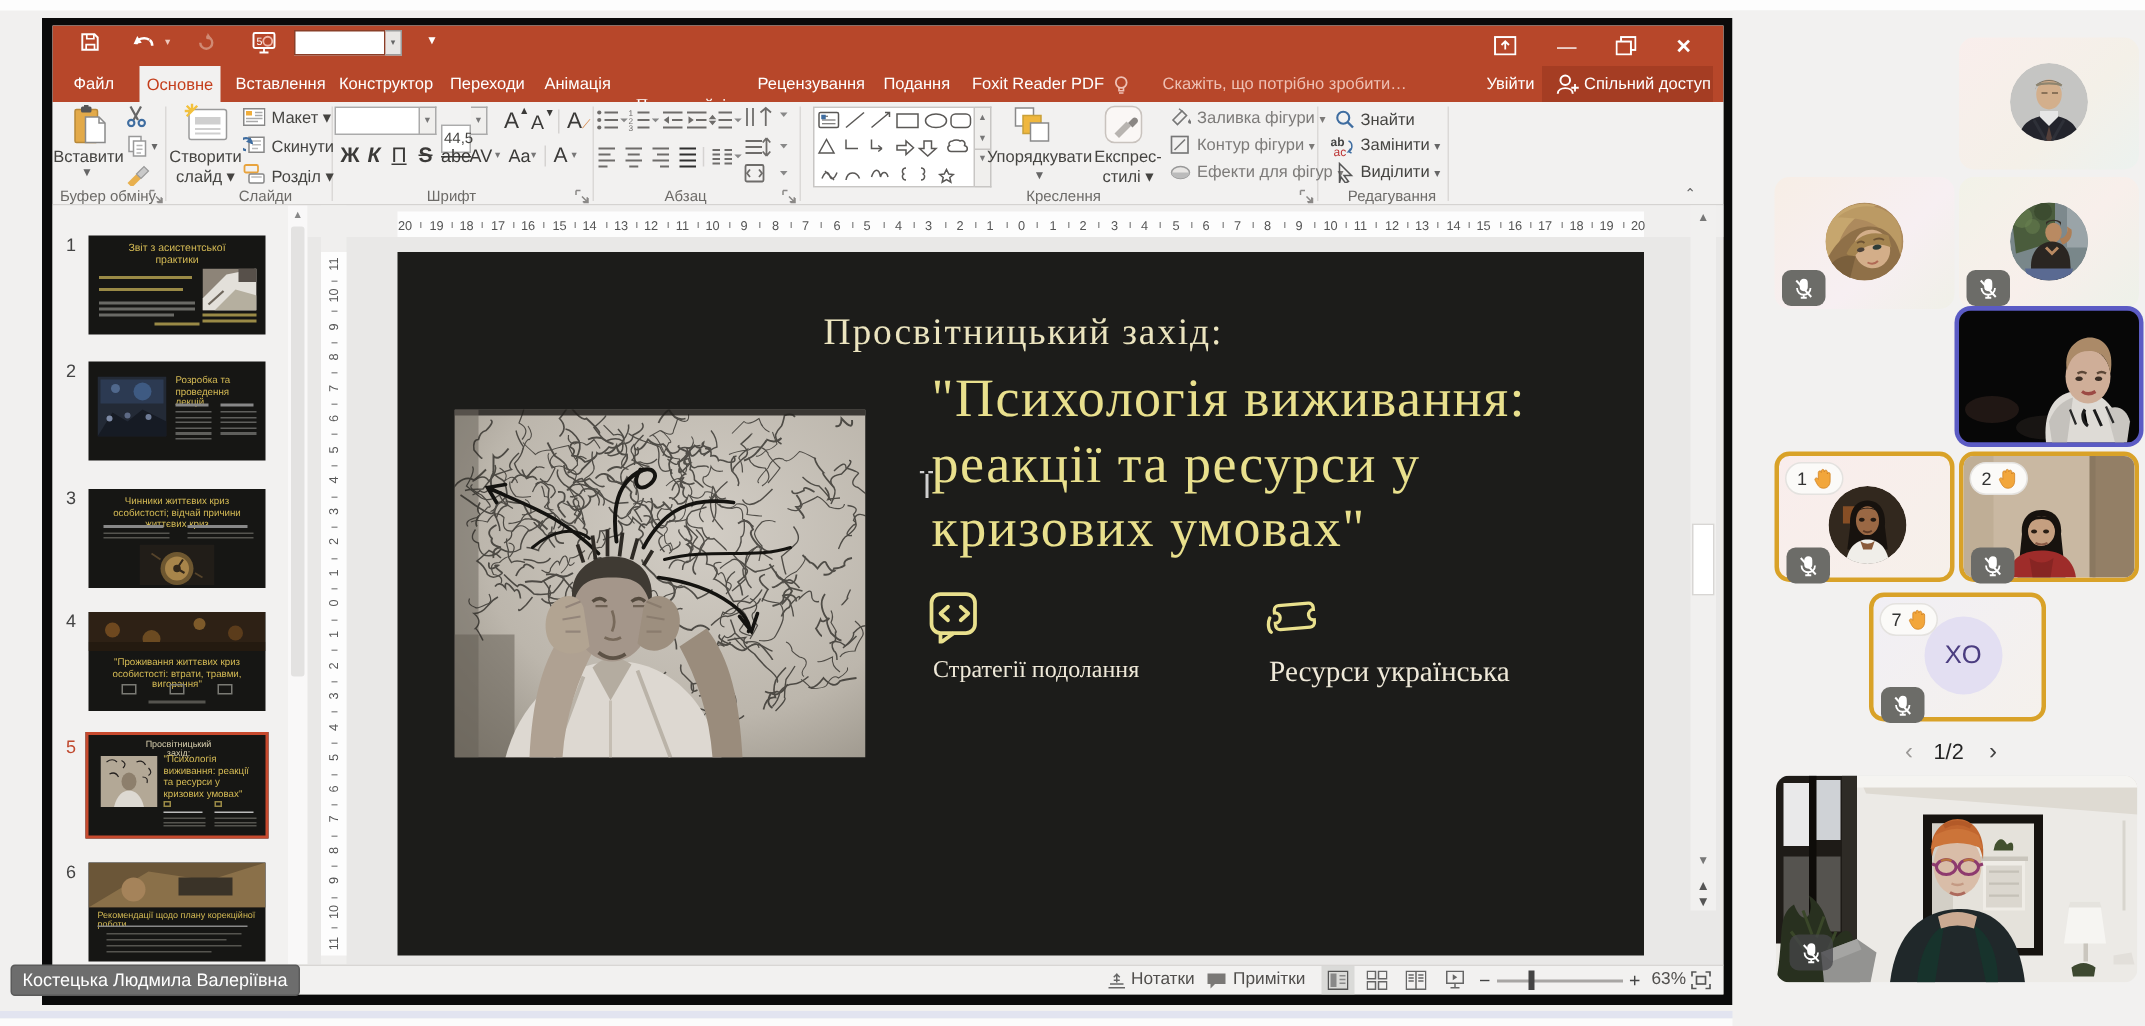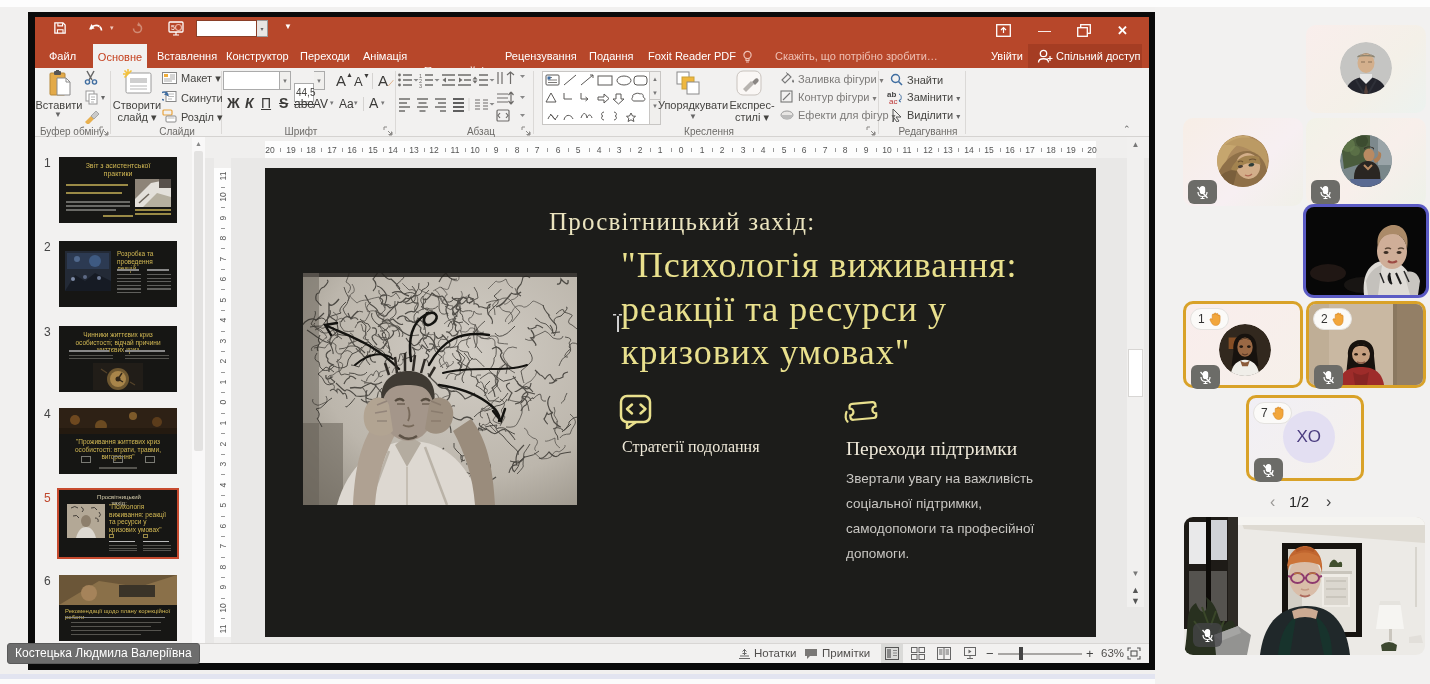--- a/index.html
+++ b/index.html
@@ -249,21 +249,21 @@
             <path d="M2 24 h11 M2 28 h11 M2 32 h11 M16 22 v12 M16 22 l-2.5 3 M16 22 l2.5 3 M16 34 l-2.5 -3 M16 34 l2.5 -3"></path>
             <rect x="2" y="40" width="12" height="11" rx="1"></rect>
             <path d="M5 43 l-2 2.5 2 2.5 M11 43 l2 2.5 -2 2.5"></path>
           </g>
       <g fill="#888">
             <path d="M25 5 l2.5 3 2.5 -3 z"></path>
             <path d="M25 26 l2.5 3 2.5 -3 z"></path>
             <path d="M25 44 l2.5 3 2.5 -3 z"></path>
           </g>
     </svg>
-    <div class="abs" style="left:408px;top:58px;width:52px;text-align:right;font-size:10px;color:#6d6b68;">Абзац</div>
+    <div class="abs" style="left:408px;top:58px;width:52px;text-align:left;font-size:10px;color:#6d6b68;">Абзац</div>
     <svg class="abs" style="left:486px;top:58px" width="10" height="10" viewBox="0 0 10 10">
           <path d="M1 1 h3 M1 1 v3 M9 6 v3 h-3 M5 5 l3.5 3.5 M8.5 5.5 v3 h-3" stroke="#8a8886" stroke-width="1" fill="none"></path>
         </svg>
 
     <div class="abs" style="left:507px;top:3px;width:108px;height:54px;background:#fff;border:1px solid #c8c6c4;"></div>
     <svg class="abs" style="left:509px;top:4px" width="104" height="52" viewBox="0 0 104 52">
       <g stroke="#5a5856" stroke-width="1" fill="none">
         <rect x="2" y="3" width="13" height="10" rx="1"></rect>
             <path d="M4 5.5 h4 M4 8 h9 M4 10.5 h9" stroke-width="0.8"></path>
             <rect x="3.5" y="4.5" width="3" height="3" fill="#3f6da0" stroke="none"></rect>
@@ -899,22 +899,21 @@
         <path d="M8 28 v6.5 L17 28" fill="none" stroke="#e9e08d" stroke-width="2.5" stroke-linejoin="round"></path>
         <path d="M13 10.5 l-5 4.5 5 4.5 M21.5 10.5 l5 4.5 -5 4.5" fill="none" stroke="#e9e08d" stroke-width="2.5" stroke-linecap="round" stroke-linejoin="round"></path>
       </svg>
       <svg class="abs" style="left:578px;top:230px" width="38" height="28" viewBox="0 0 38 28">
         <g fill="none" stroke="#e9e08d" stroke-width="2.2" transform="rotate(-5 19 14)">
           <path d="M10 5 h20 a3 3 0 0 1 3 3 v1.5 a3.5 3.5 0 0 0 0 7 V18 a3 3 0 0 1 -3 3 H10 a3 3 0 0 1 -3 -3 v-1.5 a3.5 3.5 0 0 0 0 -7 V8 a3 3 0 0 1 3 -3z"></path>
         </g>
         <path d="M4.5 23.5 c-2 -1.5 -2.5 -6 -1 -9.5" fill="none" stroke="#e9e08d" stroke-width="2.2" stroke-linecap="round"></path>
       </svg>
       <div class="abs" style="left:357px;top:270px;font-size:16px;color:#efe9d9;">Стратегії подолання</div>
-      <div class="abs" style="left:581px;top:270px;font-size:19.5px;color:#efe9d9;">Переходи підтримки</div>
-      <div class="abs" style="left:581px;top:298px;width:230px;font-size:13.5px;line-height:25px;color:#c9c7c3;font-family:'Liberation Sans',sans-serif;">Звертали увагу на важливість<br>соціальної підтримки,<br>самодопомоги та професійної<br>допомоги.</div>
+      <div class="abs" style="left:581px;top:270px;font-size:19.5px;color:#efe9d9;">Ресурси українська</div>
     </div>
 
     <div class="abs" style="left:1092px;top:0;width:17px;height:470px;background:#f1f0ef;">
       <div style="font-size:8px;color:#777;text-align:center;line-height:16px;">▲</div>
       <div class="abs" style="left:1px;top:212px;width:15px;height:48px;background:#ffffff;border:1px solid #d8d6d4;"></div>
       <div class="abs" style="left:0;top:432px;width:17px;font-size:8px;color:#777;text-align:center;">▼</div>
     </div>
     <div class="abs" style="left:1092px;top:448px;width:17px;text-align:center;font-size:9px;color:#555;line-height:11px;">▲<br>▼</div>
   </div>
 

